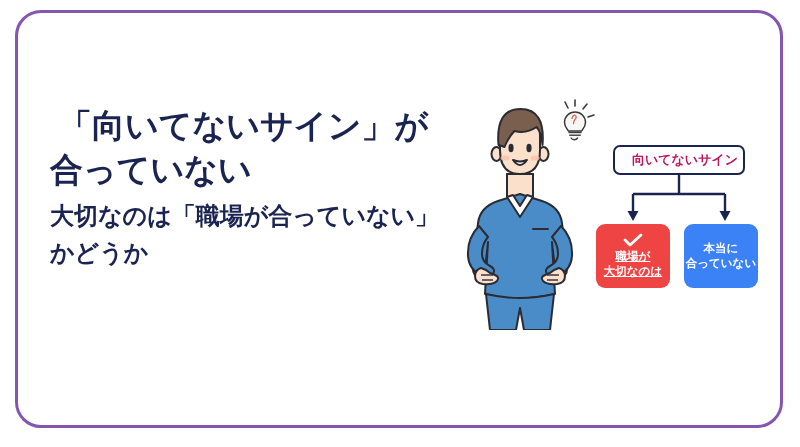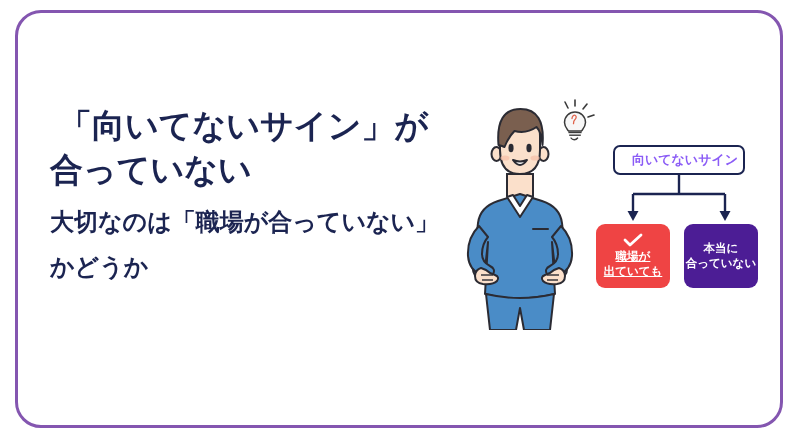--- a/index.html
+++ b/index.html
@@ -52,21 +52,21 @@
     letter-spacing: 0px;
     white-space: nowrap;
   }
   .headline-1 { padding-left: 9px; }
 
   .subhead {
     color: #1b2451;
     font-weight: bold;
     font-size: 24px;
     line-height: 33px;
-    margin-top: 13px;
+    margin-top: 7px;
     white-space: nowrap;
   }
 
   
   #illustration {
     position: absolute;
     left: 455px;
     top: 98px;
     width: 165px;
     height: 232px;
@@ -89,21 +89,21 @@
     height: 30px;
     border: 2px solid #1b2451;
     border-radius: 7px;
     background: #ffffff;
     box-sizing: border-box;
     display: flex;
     align-items: center;
     justify-content: center;
   }
   #dia-top-box .boxlabel {
-    color: #8b5cf6;
+    color: #be185d;
     font-size: 13px;
     font-weight: bold;
     white-space: nowrap;
     margin-left: 12px;
   }
 
   #dia-connectors {
     position: absolute;
     left: 0;
     top: 34px;
@@ -124,21 +124,21 @@
     justify-content: center;
     color: #ffffff;
   }
   #dia-box-orange {
     left: 0px;
     background: #ef4444;
     text-decoration: underline;
   }
   #dia-box-gray {
     left: 88px;
-    background: #4c1d95;
+    background: #3b82f6;
   }
   .leaf-line {
     font-size: 11.5px;
     font-weight: bold;
     line-height: 15px;
     white-space: nowrap;
   }
   .check-mark {
     margin-bottom: 2px;
     line-height: 0;
@@ -148,21 +148,21 @@
 <body>
 
 <div id="slide">
 
   <div id="frame"></div>
 
   <div id="text-block">
     <div class="headline headline-1">「向いてないサイン」が</div>
     <div class="headline headline-3">合っていない</div>
     <div class="subhead">大切なのは「職場が合っていない」</div>
-    <div class="subhead" style="margin-top:12px;">かどうか</div>
+    <div class="subhead" style="margin-top:4px;">かどうか</div>
   </div>
 
   <div id="illustration">
     <svg width="165" height="232" viewBox="0 0 165 232">
 
       <g transform="translate(104,4)">
         <line x1="9" y1="6" x2="6" y2="0" stroke="#3a3a3a" stroke-width="1.6" stroke-linecap="round"></line>
         <line x1="16" y1="4" x2="16" y2="-2" stroke="#3a3a3a" stroke-width="1.6" stroke-linecap="round"></line>
         <line x1="24" y1="7" x2="28" y2="2" stroke="#3a3a3a" stroke-width="1.6" stroke-linecap="round"></line>
         <line x1="29" y1="15" x2="35" y2="13" stroke="#3a3a3a" stroke-width="1.6" stroke-linecap="round"></line>
@@ -240,21 +240,21 @@
       <polygon points="129,47 123.5,37 134.5,37" fill="#1b2451"></polygon>
     </svg>
 
     <div class="leaf-box" id="dia-box-orange">
       <span class="check-mark">
         <svg width="20" height="14" viewBox="0 0 20 14">
           <polyline points="2,7 7,12 18,2" fill="none" stroke="#ffffff" stroke-width="2.8" stroke-linecap="round" stroke-linejoin="round"></polyline>
         </svg>
       </span>
       <span class="leaf-line">職場が</span>
-      <span class="leaf-line">出ていても</span>
+      <span class="leaf-line">大切なのは</span>
     </div>
 
     <div class="leaf-box" id="dia-box-gray">
       <span class="leaf-line">本当に</span>
       <span class="leaf-line">合っていない</span>
     </div>
 
   </div>
 
 </div>

